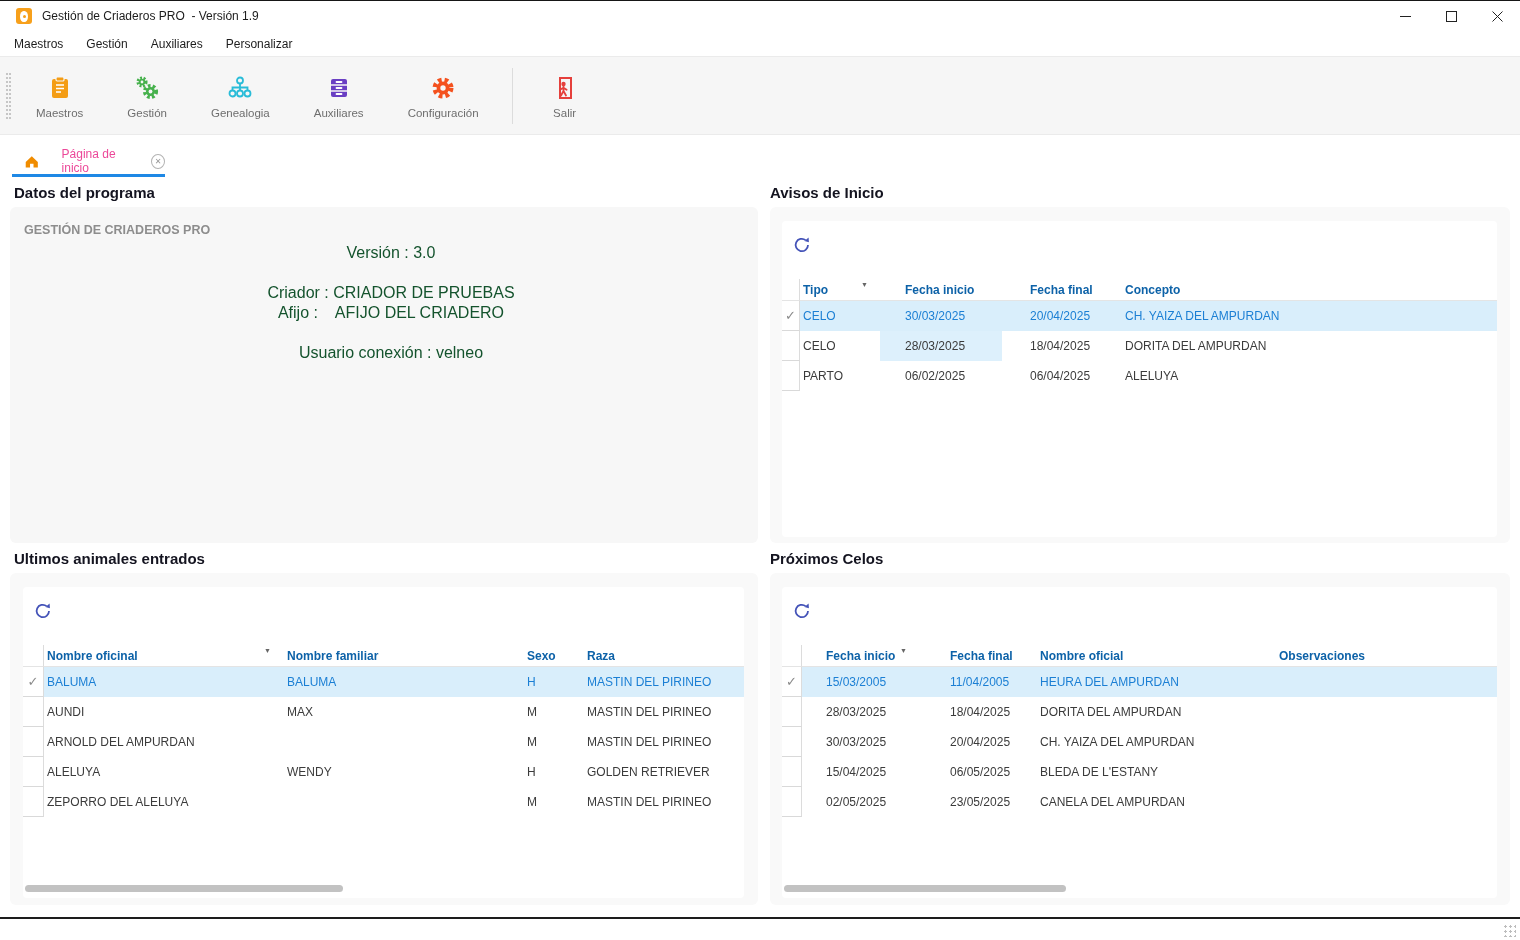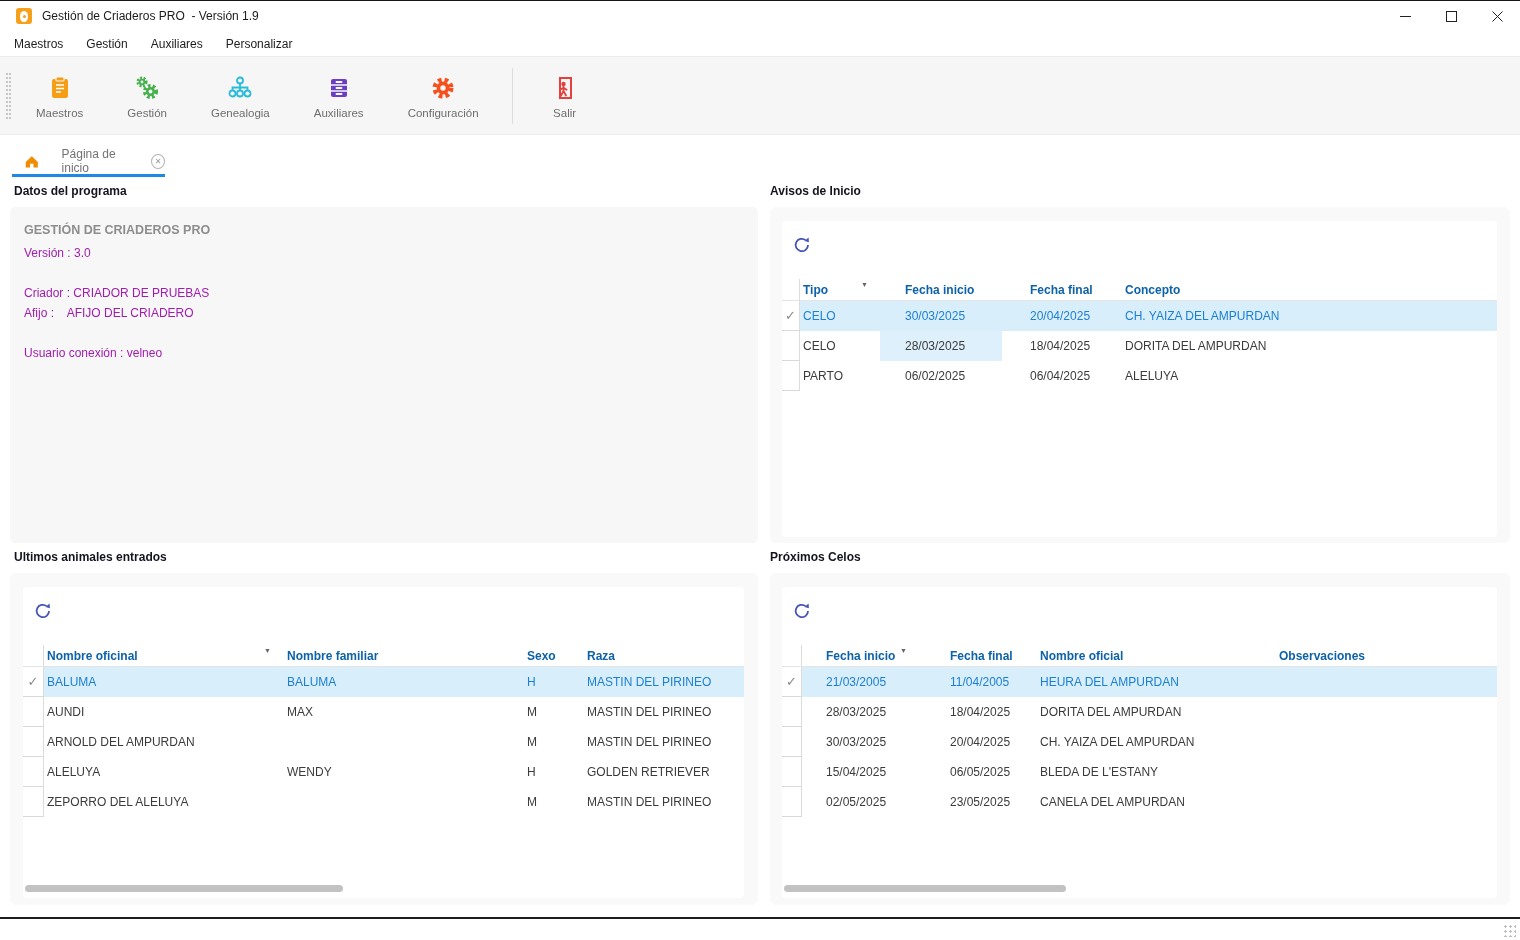--- a/index.html
+++ b/index.html
@@ -27,36 +27,36 @@
   .toolbar { position:absolute; top:56px; left:0; width:100%; height:79px; background:#f6f6f6; border-top:1px solid #ebebeb; border-bottom:1px solid #ebebeb; display:flex; align-items:center; }
   .toolbar-grip { width:5px; height:46px; margin-left:6px; border-left:2px dotted #c6c6c6; border-right:2px dotted #c6c6c6; }
   .tool-item { display:flex; flex-direction:column; align-items:center; justify-content:center; padding:0 19px; margin-left:6px; }
   .tool-icon { height:30px; display:flex; align-items:center; justify-content:center; }
   .tool-label { margin-top:4px; font-size:11.5px; color:#6e6e6e; }
   .tool-sep { width:1px; height:56px; background:#dcdcdc; margin:0 14px; }
 
   
   .tabbar { position:absolute; top:148px; left:0; width:100%; height:30px; background:#fff; }
   .tab { position:absolute; left:12px; top:0; width:153px; height:26px; display:flex; align-items:center; padding-left:12px; }
-  .tab-label { font-size:12px; color:#737373; margin-left:22px; }
+  .tab-label { font-size:12px; color:#ec4899; margin-left:22px; }
   .tab-close { width:15px; height:15px; margin-left:12px; border:1px solid #b3b3b3; border-radius:50%; color:#979797; font-size:8px; line-height:13px; text-align:center; }
   .tab-underline { position:absolute; left:12px; top:26px; width:153px; height:3px; background:#1e88e5; }
 
   
-  .sec-title { position:absolute; font-size:12px; font-weight:bold; color:#141420; }
+  .sec-title { position:absolute; font-size:15px; font-weight:bold; color:#141420; }
 
   
   .panel { position:absolute; border-radius:6px; }
   #p-program  { left:10px;  top:207px; width:748px; height:336px; background:#f7f7f7; padding:16px 0 0 14px; }
   #p-avisos   { left:770px; top:207px; width:740px; height:336px; background:#f9f9f9; }
   #p-animales { left:10px;  top:573px; width:748px; height:332px; background:#f9f9f9; }
   #p-celos    { left:770px; top:573px; width:740px; height:332px; background:#f9f9f9; }
 
   .prog-name { margin:0 0 6px 0; font-size:12.5px; font-weight:bold; color:#8d8d8d; }
-  .prog-line { margin:0; font-size:12px; line-height:20px; color:#a21caf; white-space:pre; }
+  .prog-line { margin:0; font-size:16px; line-height:20px; color:#14532d; white-space:pre;text-align:center; }
   .prog-gap { height:20px; }
 
   .card { position:absolute; background:#fff; border-radius:4px; }
   #avisos-card   { inset:14px 13px 6px 12px; }
   #animales-card { inset:14px 14px 7px 13px; }
   #celos-card    { inset:14px 13px 7px 12px; }
 
   .refresh-btn { position:absolute; left:9px; top:13px; width:22px; height:22px; cursor:pointer; }
 
   
@@ -353,21 +353,21 @@
           <div class="cell c1 h1 spread">
               <span>Fecha inicio</span>
               <span class="sort">▼</span>
             </div>
           <div class="cell c2">Fecha final</div>
           <div class="cell c3">Nombre oficial</div>
           <div class="cell c4">Observaciones</div>
         </div>
         <div class="trow drow sel">
           <div class="cell gut">✓</div>
-          <div class="cell c1">21/03/2005</div>
+          <div class="cell c1">15/03/2005</div>
           <div class="cell c2">11/04/2005</div>
           <div class="cell c3">HEURA DEL AMPURDAN</div>
           <div class="cell c4"></div>
         </div>
         <div class="trow drow">
           <div class="cell gut"></div>
           <div class="cell c1">28/03/2025</div>
           <div class="cell c2">18/04/2025</div>
           <div class="cell c3">DORITA DEL AMPURDAN</div>
           <div class="cell c4"></div>

